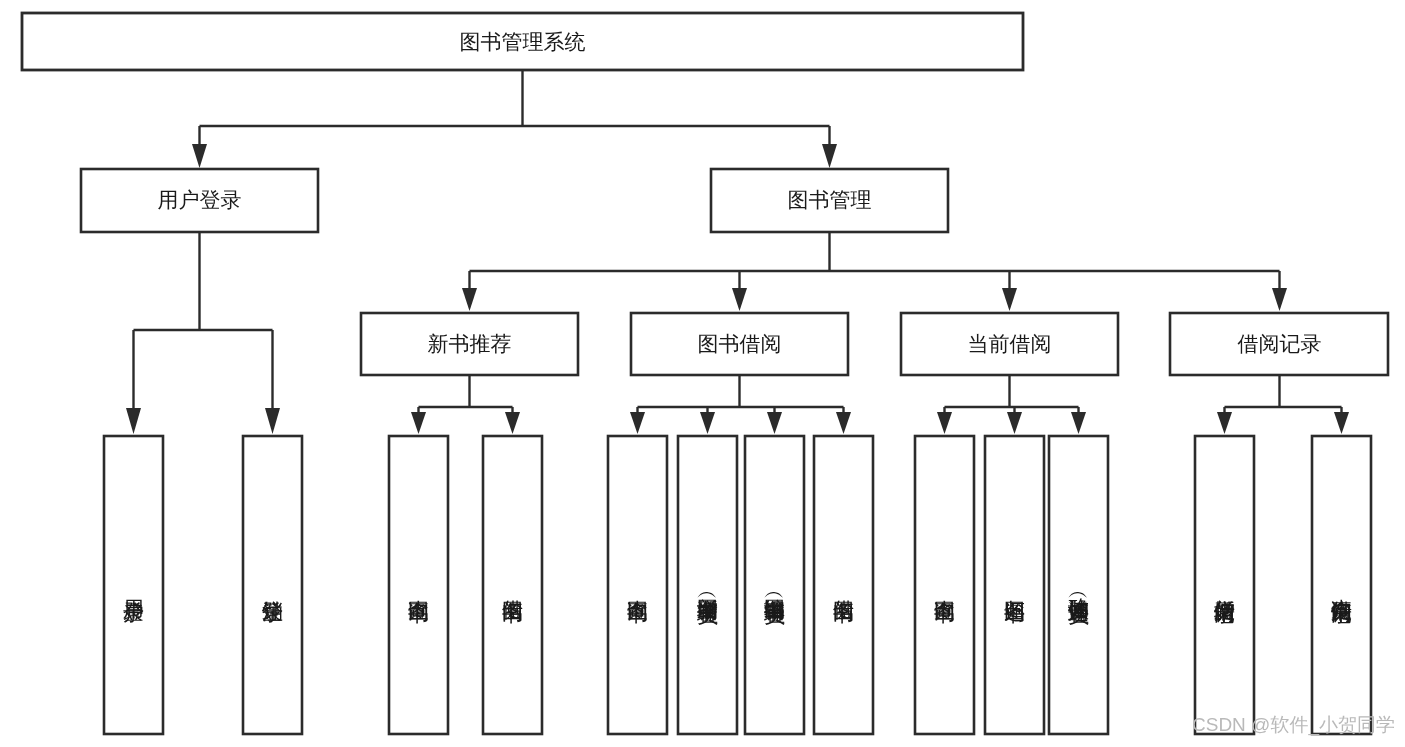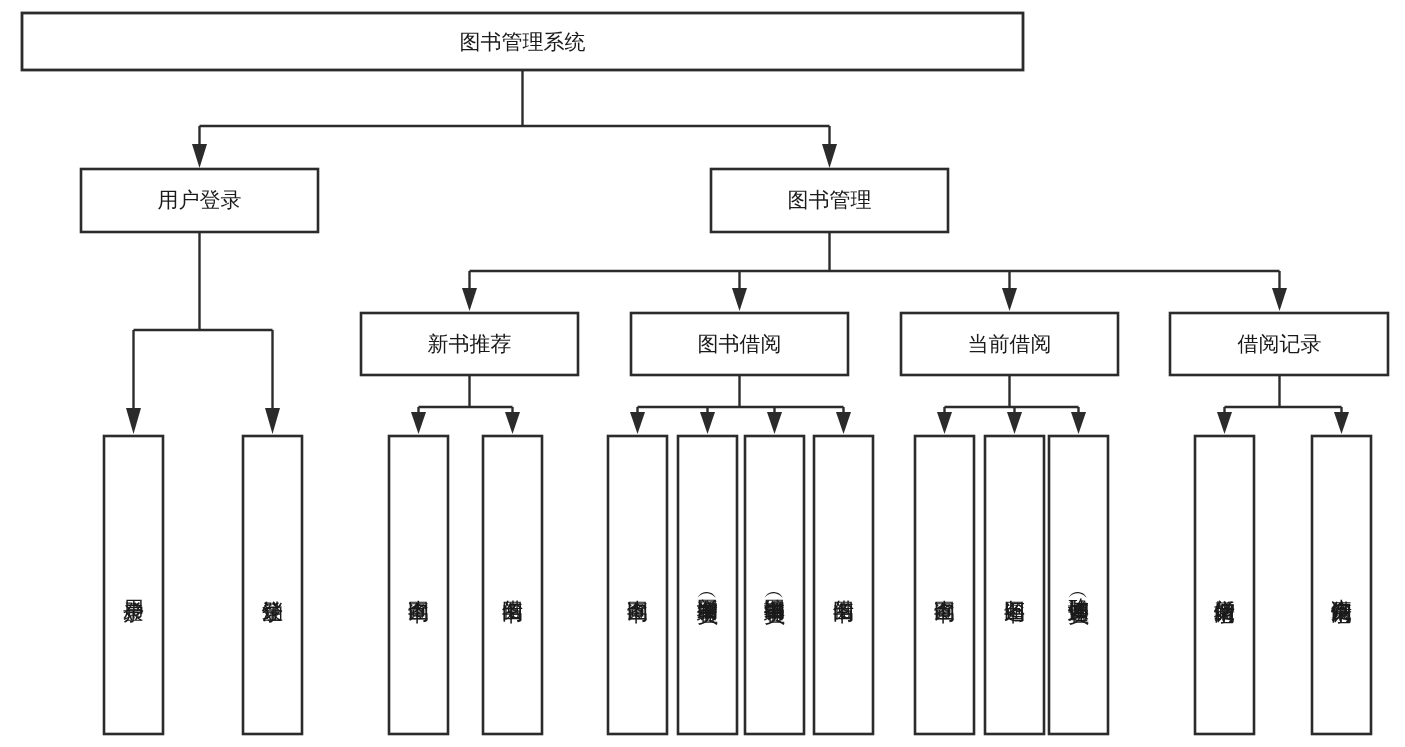--- a/index.html
+++ b/index.html
@@ -221,14 +221,15 @@
   <div class="leaf-label-v" style="left:608px; top:436px; width:59px; height:298px;">查询图书</div>
   <div class="leaf-label-v" style="left:678px; top:436px; width:59px; height:298px;">新增图书（管理员）</div>
   <div class="leaf-label-v" style="left:745px; top:436px; width:59px; height:298px;">编辑图书（管理员）</div>
   <div class="leaf-label-v" style="left:814px; top:436px; width:59px; height:298px;">借阅图书</div>
   <div class="leaf-label-v" style="left:915px; top:436px; width:59px; height:298px;">查询图书</div>
   <div class="leaf-label-v" style="left:985px; top:436px; width:59px; height:298px;">归还图书</div>
   <div class="leaf-label-v" style="left:1049px; top:436px; width:59px; height:298px;">确认归还（管理员）</div>
   <div class="leaf-label-v" style="left:1195px; top:436px; width:59px; height:298px;">新增借阅记录</div>
   <div class="leaf-label-v" style="left:1312px; top:436px; width:59px; height:298px;">查询借阅记录</div>
 
+  <div class="watermark" style="left:1192px; top:712px;">CSDN @软件_小贺同学</div>
 
 </div>
 
 </body></html>

